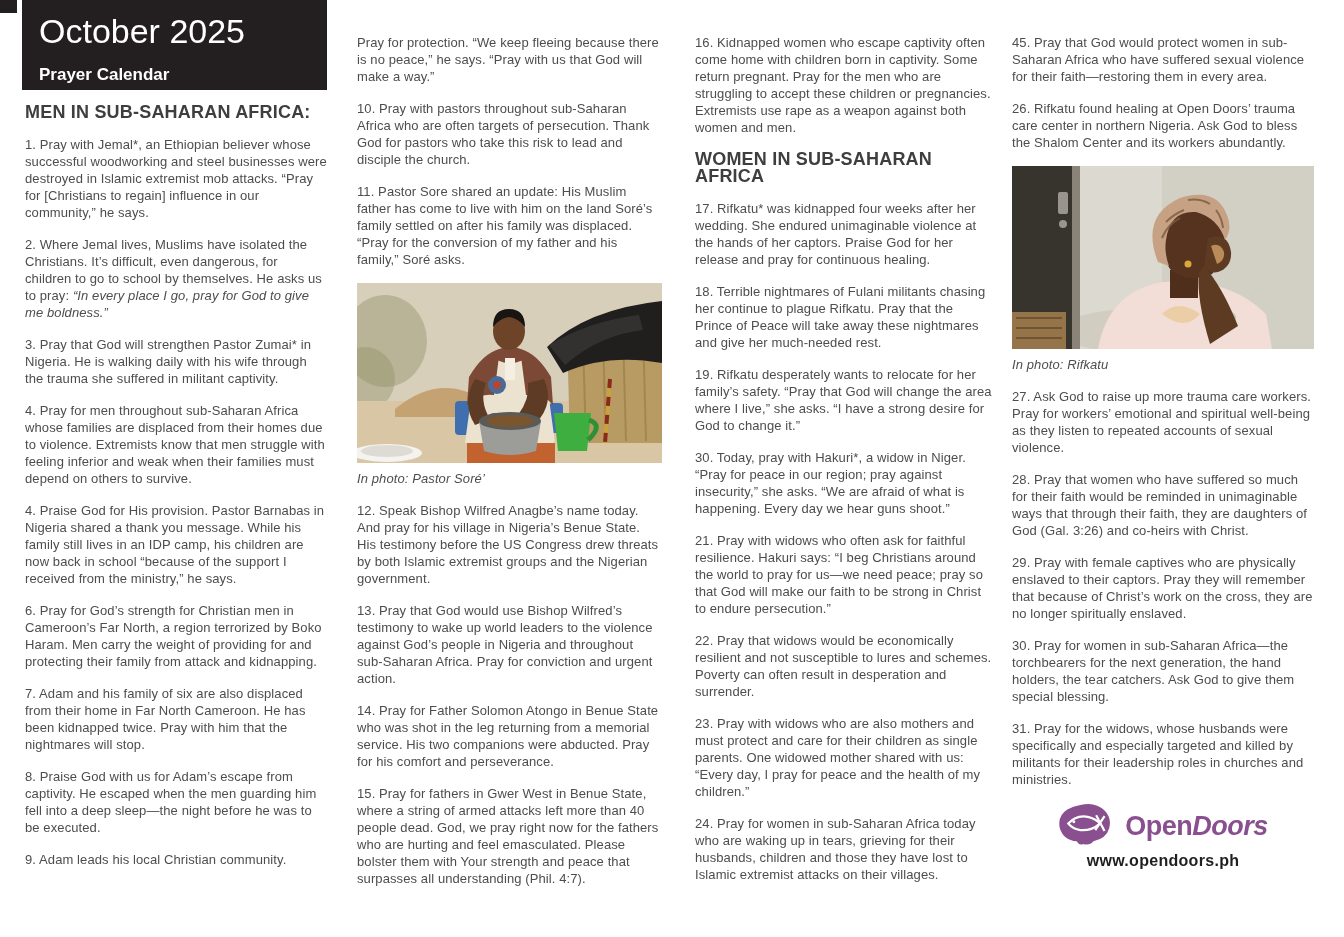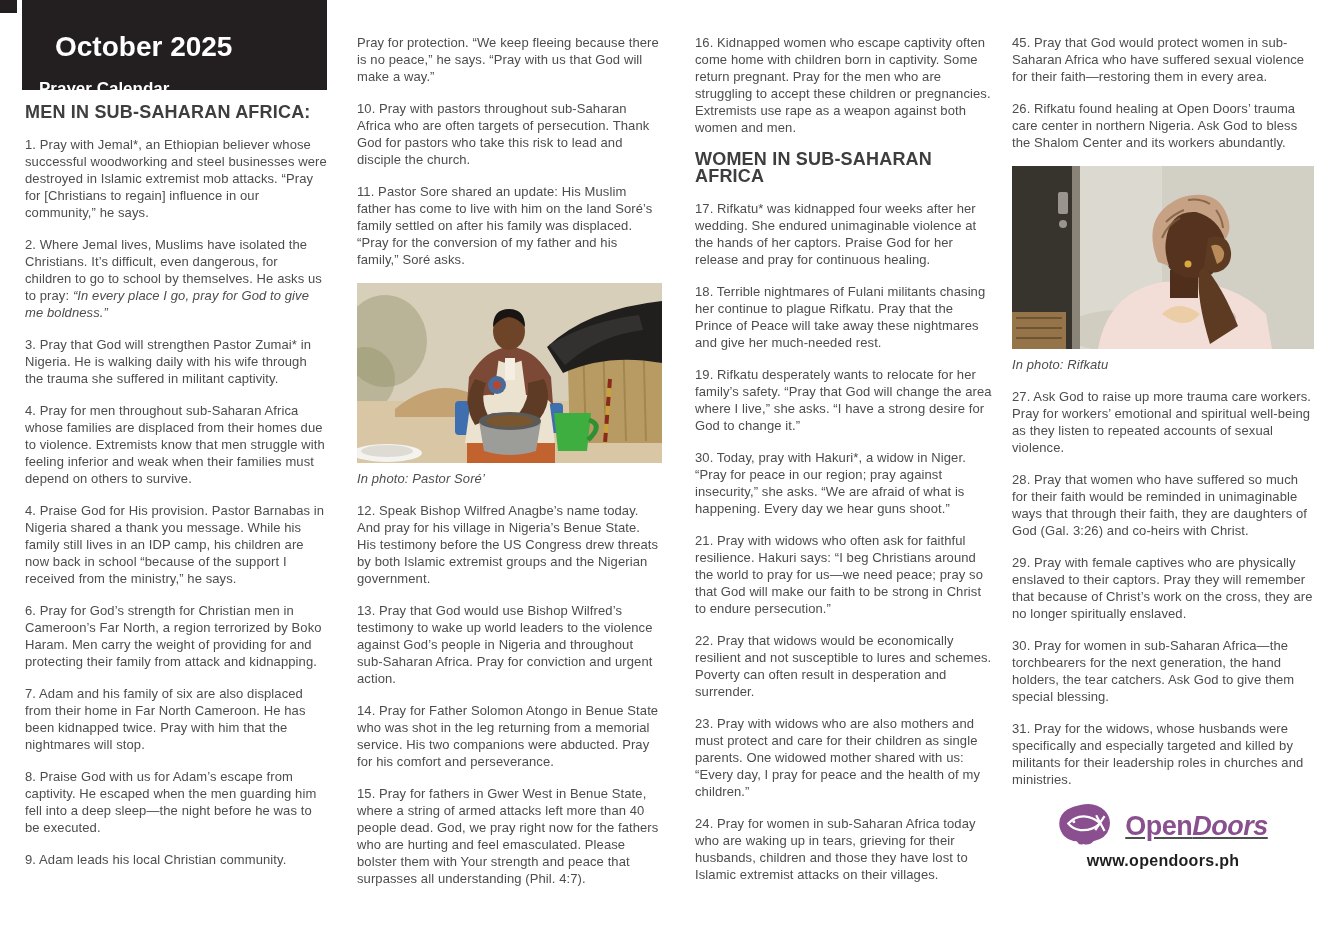--- a/index.html
+++ b/index.html
@@ -12,41 +12,41 @@
   .col { position:absolute; top:0; }
   .col1 { left:25px;  width:302px; }
   .col2 { left:357px; width:305px; top:25px; }
   .col3 { left:695px; width:297px; top:25px; }
   .col4 { left:1012px; width:302px; top:25px; }
 
   .masthead {
     margin:0 0 14px -3px; width:305px; box-sizing:border-box;
     background:#231f20; color:#ffffff; padding:15px 17px 15px 17px; height:90px;
   }
-  .masthead h1 { margin:16px; font-size:28px; line-height:32px; font-weight:700; letter-spacing:0; }
-  .masthead .subtitle { margin-top:3px; font-size:17px; font-weight:700; }
+  .masthead h1 { margin:0; font-size:34px; line-height:32px; font-weight:400; letter-spacing:0; }
+  .masthead .subtitle { margin-top:18px; font-size:17px; font-weight:700; }
 
   .section-heading {
     margin:0 0 15px 0; font-size:18px; line-height:17px; font-weight:800;
     color:#3e3e40; letter-spacing:0.2px;
   }
   .col p {
     margin:9px 0 15px 0; font-size:13px; line-height:17px; letter-spacing:0.1px;
   }
   .quote-italic { font-style:italic; }
 
   .photo { display:block; width:100%; line-height:0; }
   .photo svg { display:block; }
   .caption {
     font-style:italic; font-size:13px; color:#4d4d4f;
     margin:7px 0 15px 0 !important;
   }
 
   .footer-logo { margin-top:10px; text-align:center; }
-  .logo-row { display:inline-flex; align-items:center; gap:13px;text-decoration:underline; }
+  .logo-row { display:inline-flex; align-items:center; gap:13px; }
   .logo-word { font-size:27px; font-weight:800; color:#8a4f8f; line-height:1; letter-spacing:-0.5px; }
   .logo-word .doors { font-style:italic; }
   .website { margin-top:2px; font-size:16px; font-weight:700; color:#211e1f; letter-spacing:0.3px; }
 </style>
 </head>
 <body>
 
 <div class="page">
   <div class="corner-mark"></div>
 

